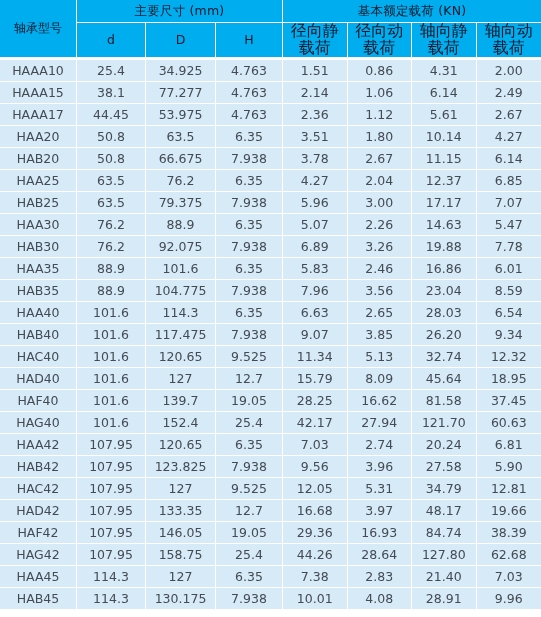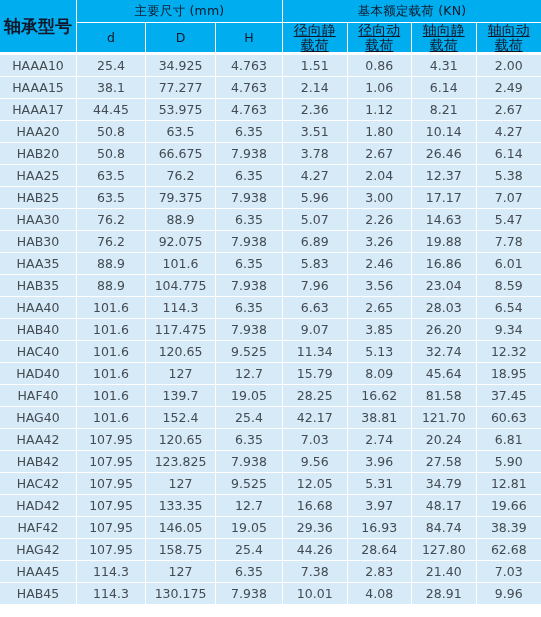--- a/index.html
+++ b/index.html
@@ -36,32 +36,30 @@
   thead th.last-col { border-right: none; }
 
   th.group-title {
     height: 22px;
     font-size: 12.5px;
     letter-spacing: 0.2px;
   }
   th.rowspan-head {
     height: 48px;
     border-bottom: none;
-    font-size: 17px;
-    font-weight: bold;
+    font-size: 12px;
   }
   th.sub-head {
     height: 26px;
     border-top: 1px solid #ffffff;
     font-size: 12.5px;
   }
   th.sub-head.two-line {
-    font-size: 14px;
+    font-size: 16px;
     line-height: 1.05;
-    text-decoration: underline;
   }
 
   
   tr.header-gap td {
     height: 3px;
     padding: 0;
     background: #ffffff;
     border: none;
   }
 
@@ -155,52 +153,52 @@
         <td>6.14</td>
         <td class="last-col">2.49</td>
       </tr>
       <tr>
         <td>HAAA17</td>
         <td>44.45</td>
         <td>53.975</td>
         <td>4.763</td>
         <td>2.36</td>
         <td>1.12</td>
-        <td>8.21</td>
+        <td>5.61</td>
         <td class="last-col">2.67</td>
       </tr>
       <tr>
         <td>HAA20</td>
         <td>50.8</td>
         <td>63.5</td>
         <td>6.35</td>
         <td>3.51</td>
         <td>1.80</td>
         <td>10.14</td>
         <td class="last-col">4.27</td>
       </tr>
       <tr>
         <td>HAB20</td>
         <td>50.8</td>
         <td>66.675</td>
         <td>7.938</td>
         <td>3.78</td>
         <td>2.67</td>
-        <td>26.46</td>
+        <td>11.15</td>
         <td class="last-col">6.14</td>
       </tr>
       <tr>
         <td>HAA25</td>
         <td>63.5</td>
         <td>76.2</td>
         <td>6.35</td>
         <td>4.27</td>
         <td>2.04</td>
         <td>12.37</td>
-        <td class="last-col">5.38</td>
+        <td class="last-col">6.85</td>
       </tr>
       <tr>
         <td>HAB25</td>
         <td>63.5</td>
         <td>79.375</td>
         <td>7.938</td>
         <td>5.96</td>
         <td>3.00</td>
         <td>17.17</td>
         <td class="last-col">7.07</td>
@@ -294,21 +292,21 @@
         <td>16.62</td>
         <td>81.58</td>
         <td class="last-col">37.45</td>
       </tr>
       <tr>
         <td>HAG40</td>
         <td>101.6</td>
         <td>152.4</td>
         <td>25.4</td>
         <td>42.17</td>
-        <td>38.81</td>
+        <td>27.94</td>
         <td>121.70</td>
         <td class="last-col">60.63</td>
       </tr>
       <tr>
         <td>HAA42</td>
         <td>107.95</td>
         <td>120.65</td>
         <td>6.35</td>
         <td>7.03</td>
         <td>2.74</td>

